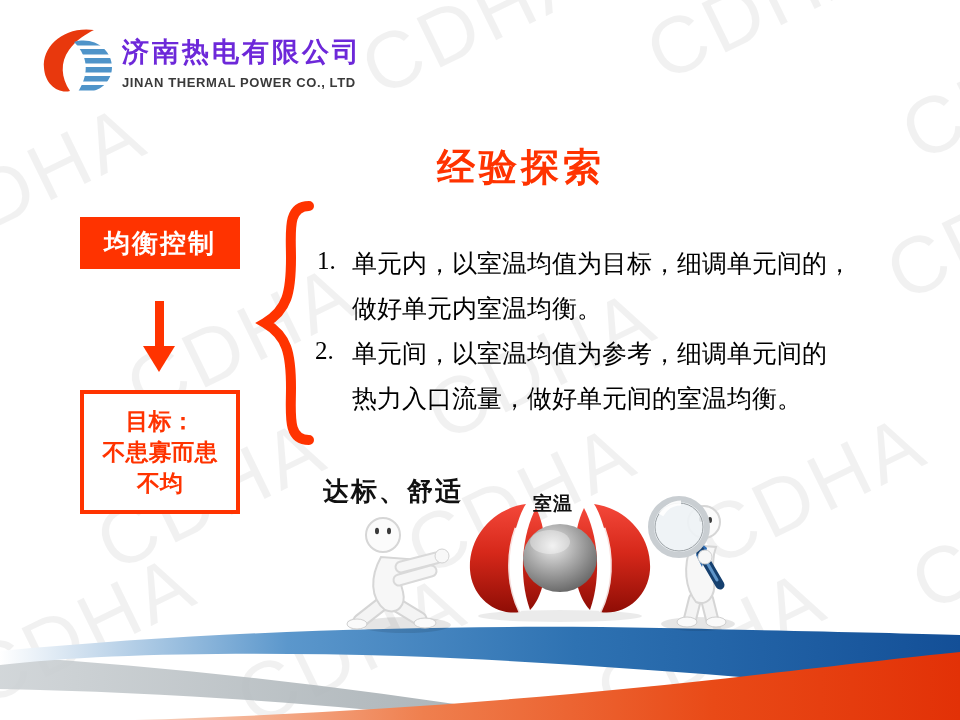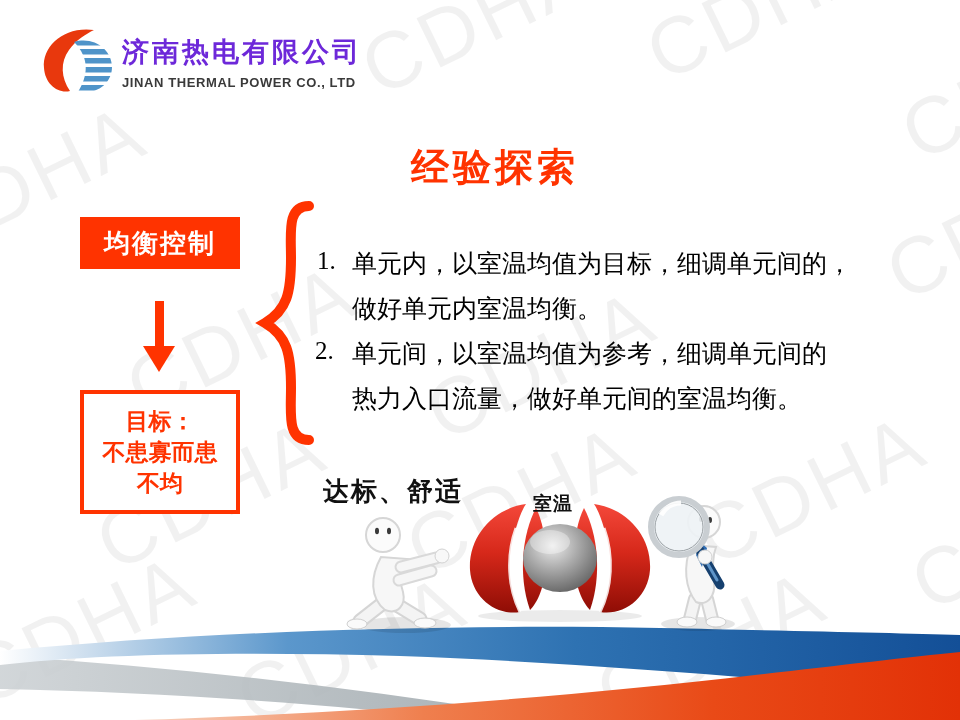--- a/index.html
+++ b/index.html
@@ -12,21 +12,21 @@
       white-space:nowrap;line-height:1;z-index:0;pointer-events:none;}
 
   
   .logo-icon{position:absolute;left:36px;top:26px;z-index:2;}
   .brand{position:absolute;left:122px;top:34px;z-index:2;}
   .brand-cn{font-size:27px;font-weight:bold;color:#6d28d9;letter-spacing:3px;
             font-family:"Liberation Sans",sans-serif;}
   .brand-en{font-size:13px;font-weight:bold;color:#3a3a3a;letter-spacing:0.6px;margin-top:5px;}
 
   
-  .title{position:absolute;left:340px;top:142px;width:310px;text-align:center;
+  .title{position:absolute;left:366px;top:142px;width:310px;text-align:center;
          font-size:38px;font-weight:bold;color:#ff3300;letter-spacing:4px;z-index:2;
          font-family:"Liberation Serif",serif;}
 
   
   .control-box{position:absolute;left:80px;top:217px;width:160px;height:52px;
          background:#ff3300;color:#fff;display:flex;align-items:center;justify-content:center;
          font-size:26px;font-weight:bold;letter-spacing:2px;z-index:2;
          font-family:"Liberation Serif",serif;}
   .arrow-stem{position:absolute;left:155px;top:301px;width:9px;height:45px;background:#ff3300;z-index:2;}
   .arrow-head{position:absolute;left:143px;top:346px;width:0;height:0;z-index:2;

